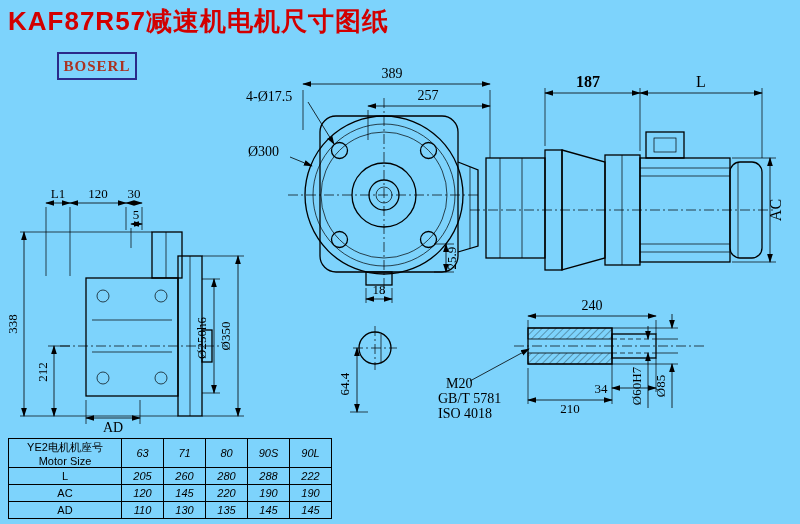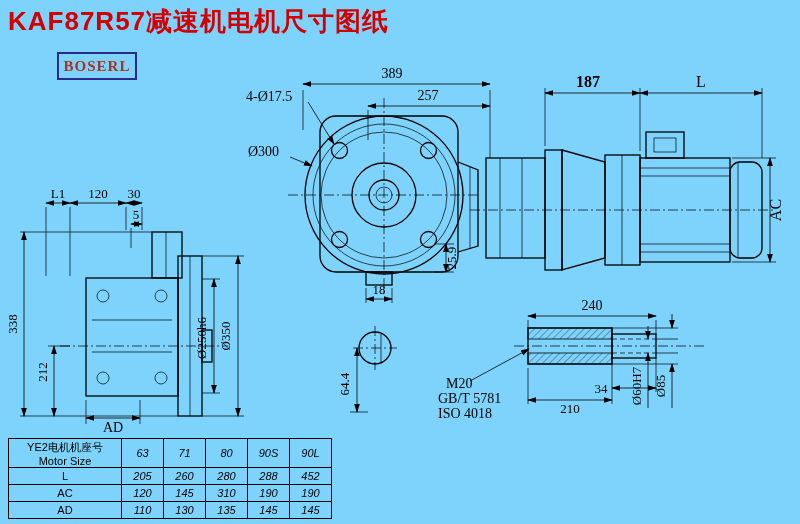--- a/index.html
+++ b/index.html
@@ -253,27 +253,27 @@
       <th class="val">80</th>
       <th class="val">90S</th>
       <th class="val">90L</th>
     </tr>
     <tr>
       <td class="first">L</td>
       <td class="val">205</td>
       <td class="val">260</td>
       <td class="val">280</td>
       <td class="val">288</td>
-      <td class="val">452</td>
+      <td class="val">222</td>
     </tr>
     <tr>
       <td class="first">AC</td>
       <td class="val">120</td>
       <td class="val">145</td>
-      <td class="val">310</td>
+      <td class="val">220</td>
       <td class="val">190</td>
       <td class="val">190</td>
     </tr>
     <tr>
       <td class="first">AD</td>
       <td class="val">110</td>
       <td class="val">130</td>
       <td class="val">135</td>
       <td class="val">145</td>
       <td class="val">145</td>

